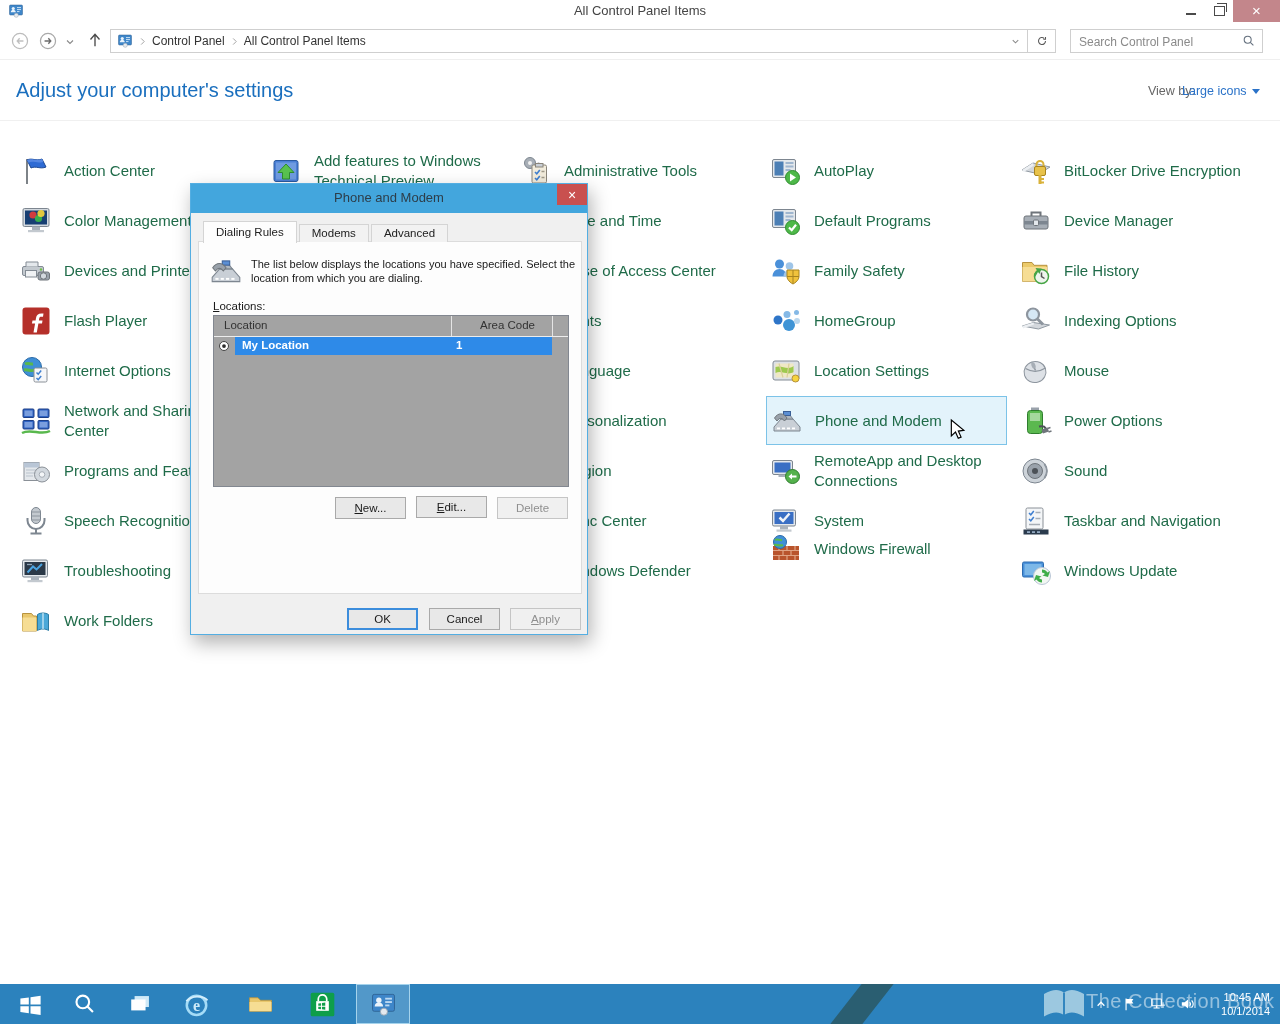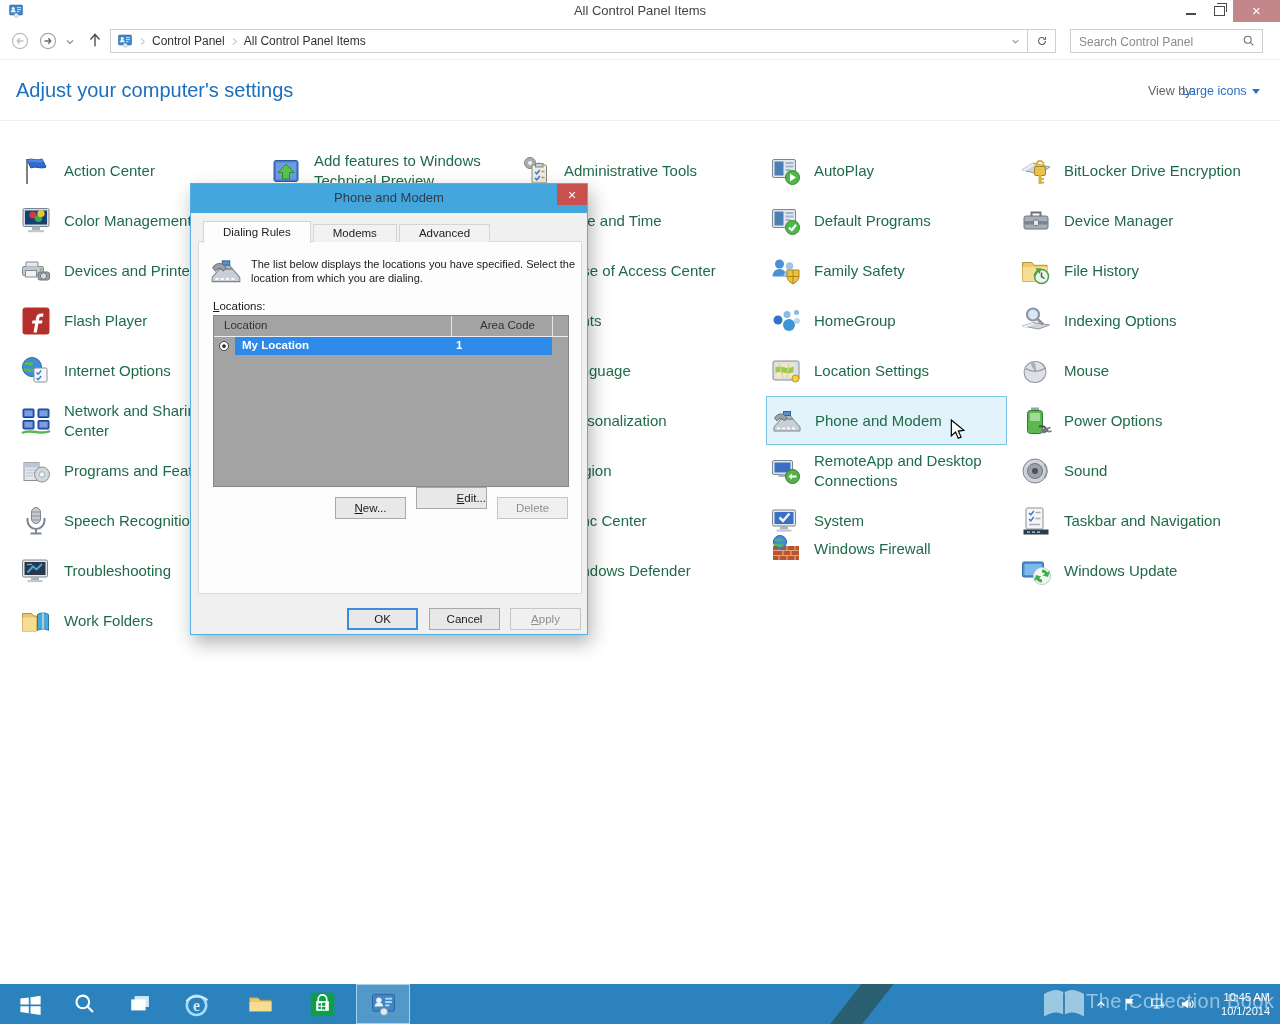--- a/index.html
+++ b/index.html
@@ -52,42 +52,42 @@
   .cpl-label{font-size:15px;color:#1f6b49;line-height:20px;white-space:pre-line;width:200px;}
 
   
   .dialog{position:absolute;left:190px;top:183px;width:398px;height:452px;background:#f0f0f0;
     border:1px solid #54aee2;box-sizing:border-box;z-index:40;box-shadow:3px 8px 18px rgba(0,0,0,.3);font-size:11.5px;color:#1a1a1a;}
   .dlg-titlebar{position:absolute;left:0;top:0;right:0;height:29px;background:#43a6dd;}
   .dlg-title{position:absolute;left:0;right:0;top:6px;text-align:center;font-size:13px;color:#2d3d49;}
   .dlg-close{position:absolute;right:0;top:0;width:30px;height:21px;background:#c9504f;display:flex;align-items:center;justify-content:center;}
   .dlg-close .x::before{content:"×";color:#fff;font-size:14px;line-height:18px;}
   .dlg-tabs{position:absolute;left:12px;top:37px;height:21px;display:flex;align-items:flex-end;gap:2px;z-index:3;}
-  .dtab{height:17px;padding:0 19px;background:#f2f2f2;border:1px solid #d4d4d4;border-bottom:none;font-size:11.5px;line-height:17px;color:#222;}
+  .dtab{height:17px;padding:0 12px;background:#f2f2f2;border:1px solid #d4d4d4;border-bottom:none;font-size:11.5px;line-height:17px;color:#222;}
   .dtab.active{height:21px;line-height:20px;background:#fdfdfd;position:relative;top:1px;}
   .dlg-page{position:absolute;left:7px;top:57px;width:384px;height:353px;background:#fdfdfd;border:1px solid #dcdcdc;box-sizing:border-box;z-index:2;}
   .dlg-phone-ic{position:absolute;left:8px;top:12px;width:38px;height:34px;}
   .dlg-desc{position:absolute;left:52px;top:16px;width:328px;font-size:11px;line-height:13.5px;color:#1a1a1a;}
   .dlg-loc{position:absolute;left:14px;top:58px;font-size:11.5px;}
   .u1{display:inline-block;}
   .u1::first-letter{text-decoration:underline;}
   .dlg-list{position:absolute;left:14px;top:73px;width:356px;height:172px;background:#a3a3a3;border:1px solid #828790;box-sizing:border-box;}
   .lh-col1{position:absolute;left:10px;top:3px;font-size:11.5px;color:#333;}
   .lh-col2{position:absolute;left:242px;top:3px;font-size:11.5px;color:#333;margin-left:24px;}
   .lh-div{position:absolute;top:0;width:1px;height:20px;background:#e5e5e5;}
   .lh-div.d1{left:237px;}.lh-div.d2{left:338px;}
   .lh-bottom{position:absolute;left:0;top:20px;width:100%;height:1px;background:#ededed;}
   .lrow{position:absolute;left:0;top:21px;width:354px;height:18px;}
   .lstate{position:absolute;left:4px;top:3px;width:12px;height:12px;}
   .lsel{position:absolute;left:21px;top:0;width:317px;height:18px;background:#2e8ae8;}
   .lloc{position:absolute;left:7px;top:2px;color:#fff;font-weight:bold;font-size:11.5px;}
   .larea{position:absolute;left:221px;top:2px;color:#fff;font-weight:bold;font-size:11.5px;}
   .dbtn{position:absolute;width:71px;height:22px;background:#e8e8e8;border:1px solid #a9a9a9;font-size:11.5px;color:#1a1a1a;font-family:inherit;padding:0;}
   .b-new{left:136px;top:255px;}
-  .b-edit{left:217px;top:245px;text-align:right;}
+  .b-edit{left:217px;top:254px;}
   .b-delete{left:298px;top:255px;}
   .dbtn.disabled{color:#8f8f8f;border-color:#c5c5c5;background:#f0f0f0;}
   .b-ok{left:156px;top:424px;border:2px solid #3c8ddc;}
   .b-cancel{left:238px;top:424px;}
   .b-apply{left:319px;top:424px;}
 
   
   .cursor{position:absolute;left:948px;top:417px;width:20px;height:26px;z-index:70;}
 
   

